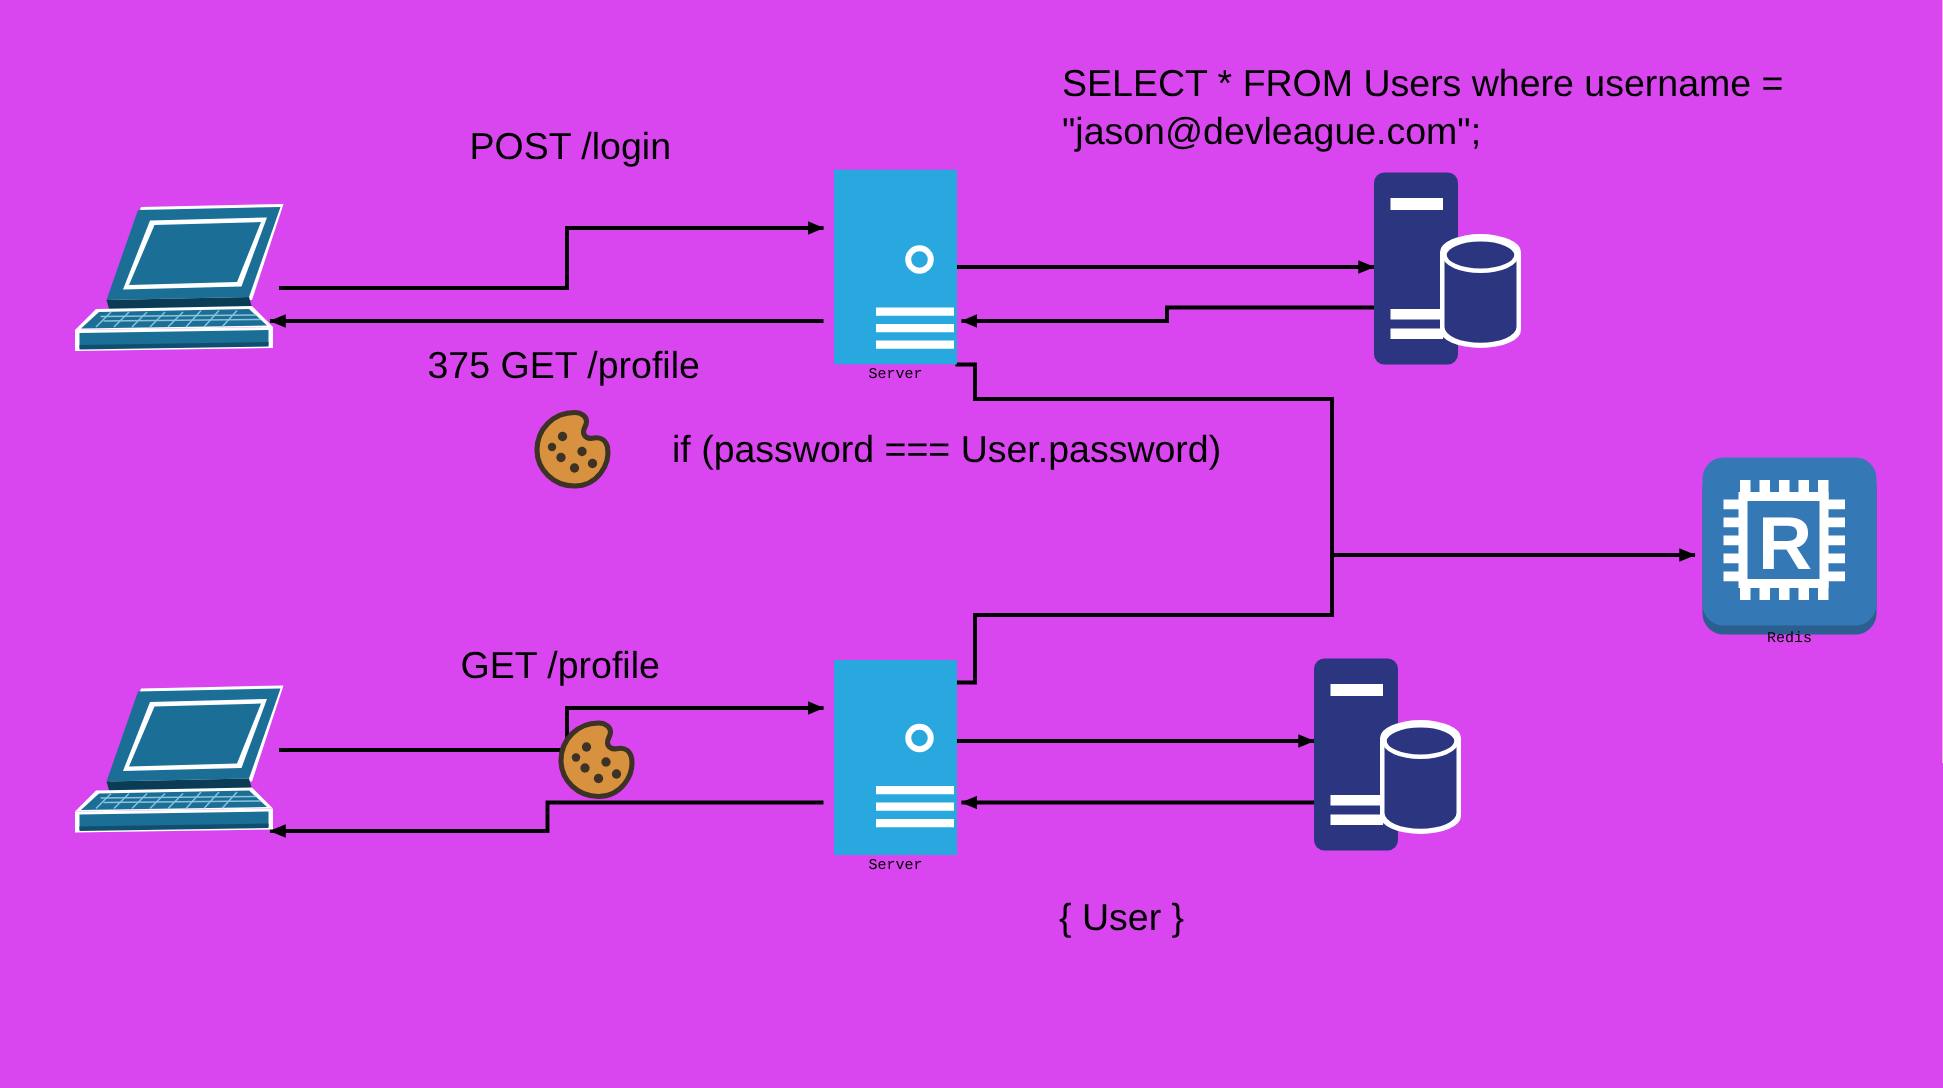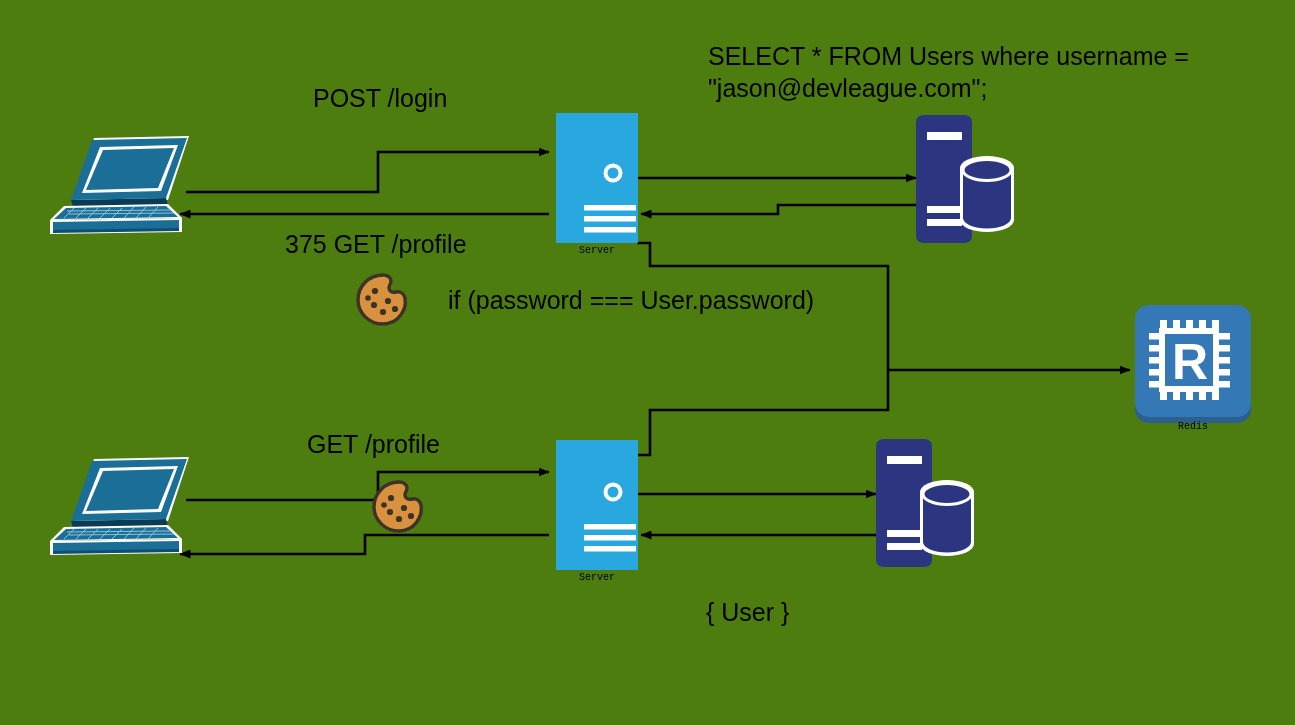--- a/index.html
+++ b/index.html
@@ -7,21 +7,21 @@
     padding: 0;
     background: #ffffff;
   }
   body {
     font-family: "Liberation Sans", sans-serif;
   }
   #canvas {
     position: relative;
     width: 1295px;
     height: 725px;
-    background: #4d7c0f;
+    background: #d946ef;
     overflow: hidden;
   }
   #wire {
     position: absolute;
     left: 0;
     top: 0;
     width: 1295px;
     height: 725px;
   }
   .lbl {

